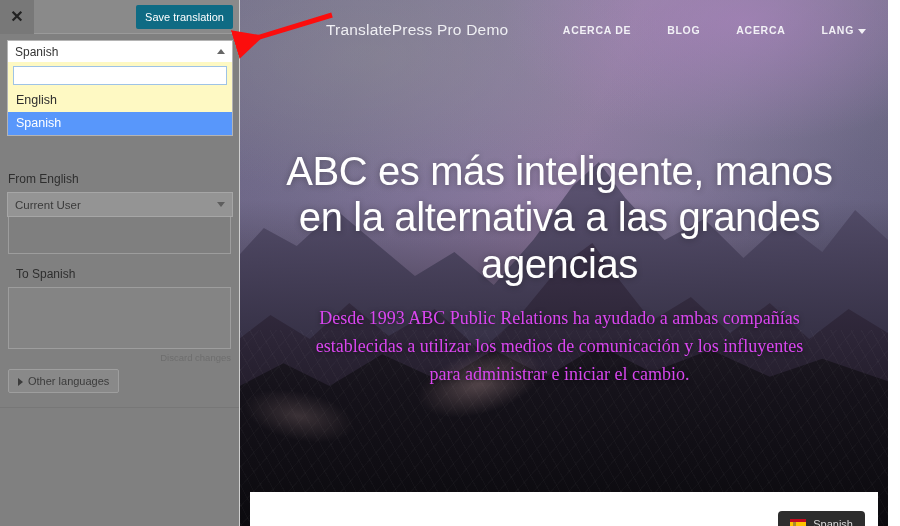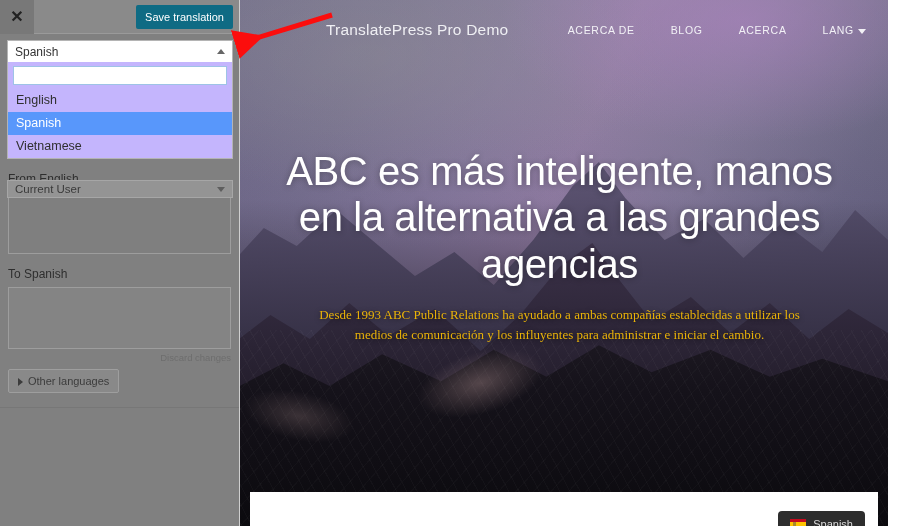--- a/index.html
+++ b/index.html
@@ -126,21 +126,21 @@
   }
   .nav-links {
     margin-left: auto;
     display: flex;
     align-items: center;
     gap: 36px;
   }
   .nav-link {
     color: #f2f1f6;
     font-size: 10.5px;
-    font-weight: normal;
+    font-weight: bold;
     letter-spacing: .7px;
     white-space: nowrap;
     cursor: pointer;
   }
   .caret-down {
     display: inline-block;
     width: 0; height: 0;
     margin-left: 4px;
     border-left: 4px solid transparent;
     border-right: 4px solid transparent;
@@ -159,23 +159,23 @@
   .hero-title {
     color: #fff;
     font-size: 40px;
     font-weight: normal;
     line-height: 1.16;
     letter-spacing: -0.4px;
     text-shadow: 0 1px 6px rgba(0,0,0,.30);
   }
   .hero-sub {
     margin-top: 18px;
-    color: #eab308;
+    color: #d946ef;
     font-family: "Liberation Serif", serif;
-    font-size: 13px;
+    font-size: 18px;
     line-height: 1.55;
     max-width: 500px;
     margin-left: auto;
     margin-right: auto;
     text-shadow: 0 1px 5px rgba(0,0,0,.55);
   }
   .cta-btn {
     display: inline-block;
     margin-top: 26px;
     padding: 14px 30px;
@@ -304,21 +304,21 @@
     cursor: pointer;
   }
   .lang-select-toggle .arrow-up {
     margin-left: auto;
     width: 0; height: 0;
     border-left: 4px solid transparent;
     border-right: 4px solid transparent;
     border-bottom: 5px solid #666;
   }
   .lang-dropdown {
-    background: #c4b5fd;
+    background: #fef9c3;
     border: 1px solid #b4b4b4;
     border-top: none;
     padding-top: 4px;
   }
   .lang-search {
     display: block;
     width: calc(100% - 10px);
     margin: 0 5px 4px 5px;
     height: 19px;
     border: 1px solid #9ec3e6;
@@ -336,23 +336,23 @@
     cursor: pointer;
   }
   .lang-option.selected {
     background: #5897fb;
     color: #fff;
   }
 
   .user-select {
     position: absolute;
     left: 7px;
-    top: 146px;
+    top: 158px;
     width: 226px;
-    height: 18px;
+    height: 25px;
     background: #949494;
     border: 1px solid #a6a6a6;
     display: flex;
     align-items: center;
     padding: 0 7px;
     font-size: 11.5px;
     color: #3a3a3a;
     z-index: 10;
     cursor: pointer;
   }
@@ -498,37 +498,36 @@
 
       <div class="lang-select-wrap">
         <div class="lang-select-toggle">
           <span>Spanish</span>
           <span class="arrow-up"></span>
         </div>
         <div class="lang-dropdown">
           <input class="lang-search" type="text" value="" placeholder="" style="">
           <div class="lang-option">English</div>
           <div class="lang-option selected">Spanish</div>
-          <div class="lang-option">Vietnamese</div>
         </div>
       </div>
 
       <div class="user-select">
         <span>Current User</span>
         <span class="arrow-down"></span>
       </div>
 
       <div class="sb-divider"></div>
     </div>
 
     <div class="sb-strings">
       <div class="field-label">From English</div>
       <textarea class="ta from" style=""></textarea>
 
-      <div class="field-label" style="margin-top:13px;">To Spanish</div>
+      <div class="field-label" style="margin-top:13px;margin-left:8px;">To Spanish</div>
       <textarea class="ta to" style=""></textarea>
 
       <div class="discard">Discard changes</div>
 
       <button class="other-lang-btn"><span class="triangle-right"></span><span>Other languages</span></button>
     </div>
 
     <div class="sb-rest"></div>
   </aside>
 

